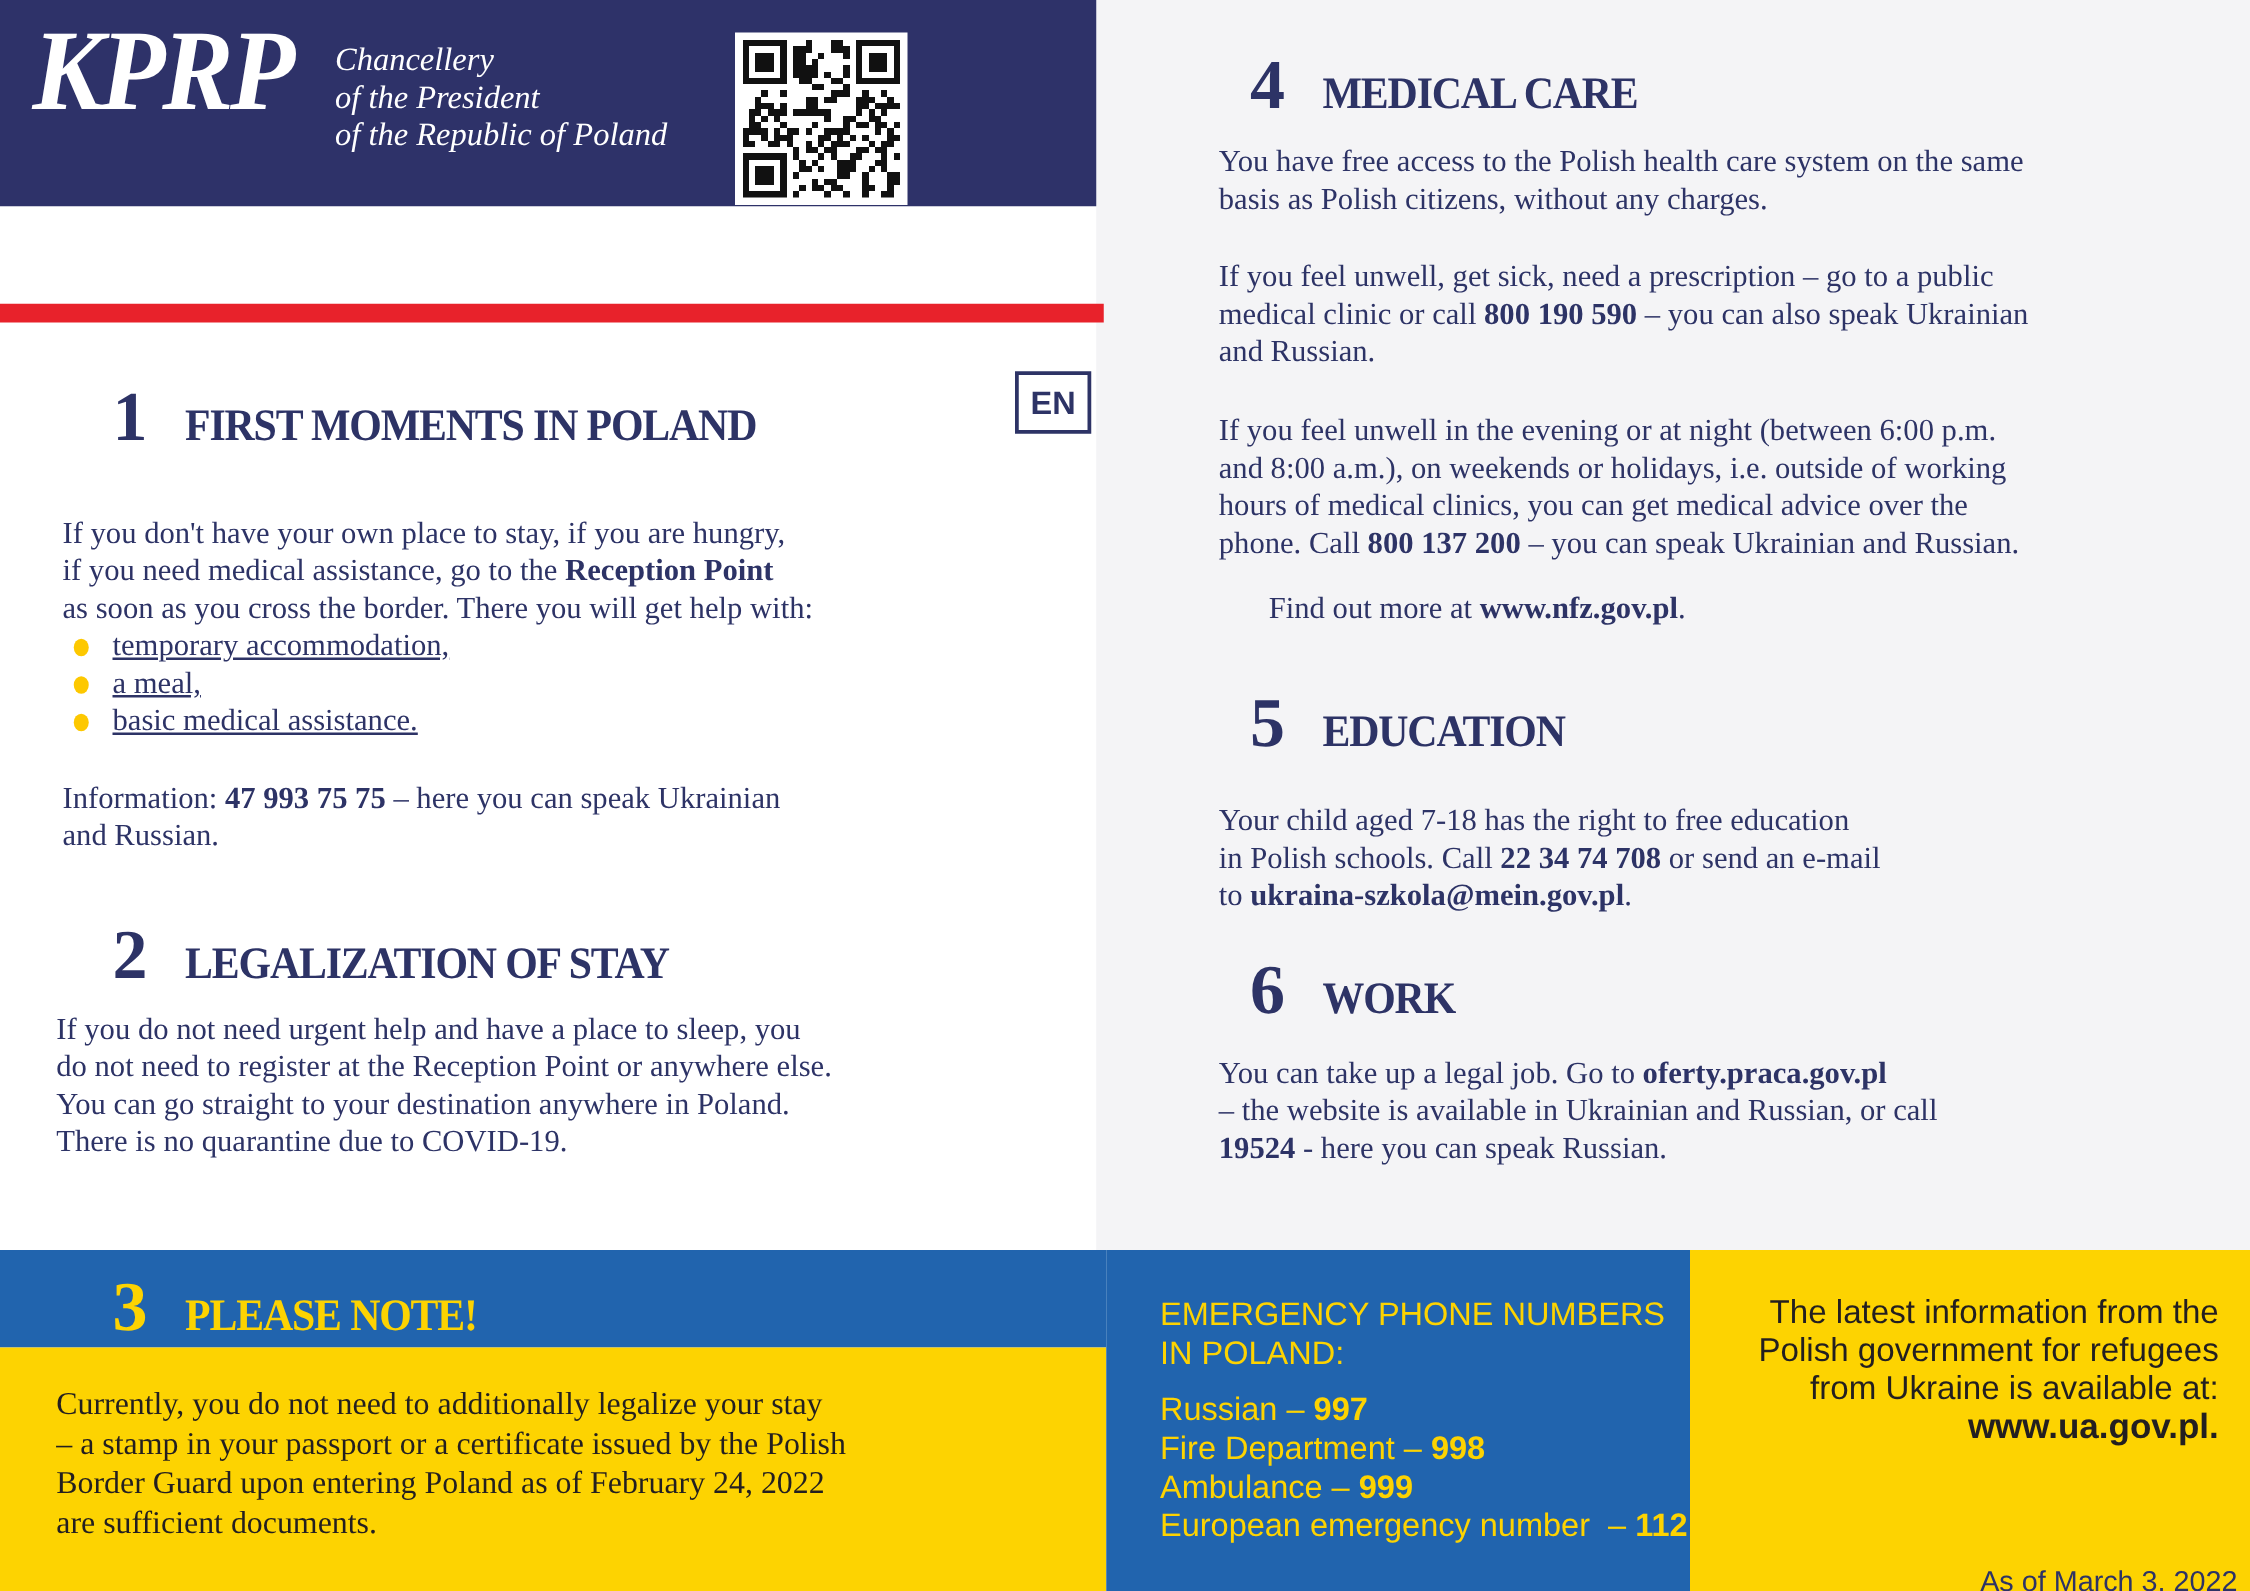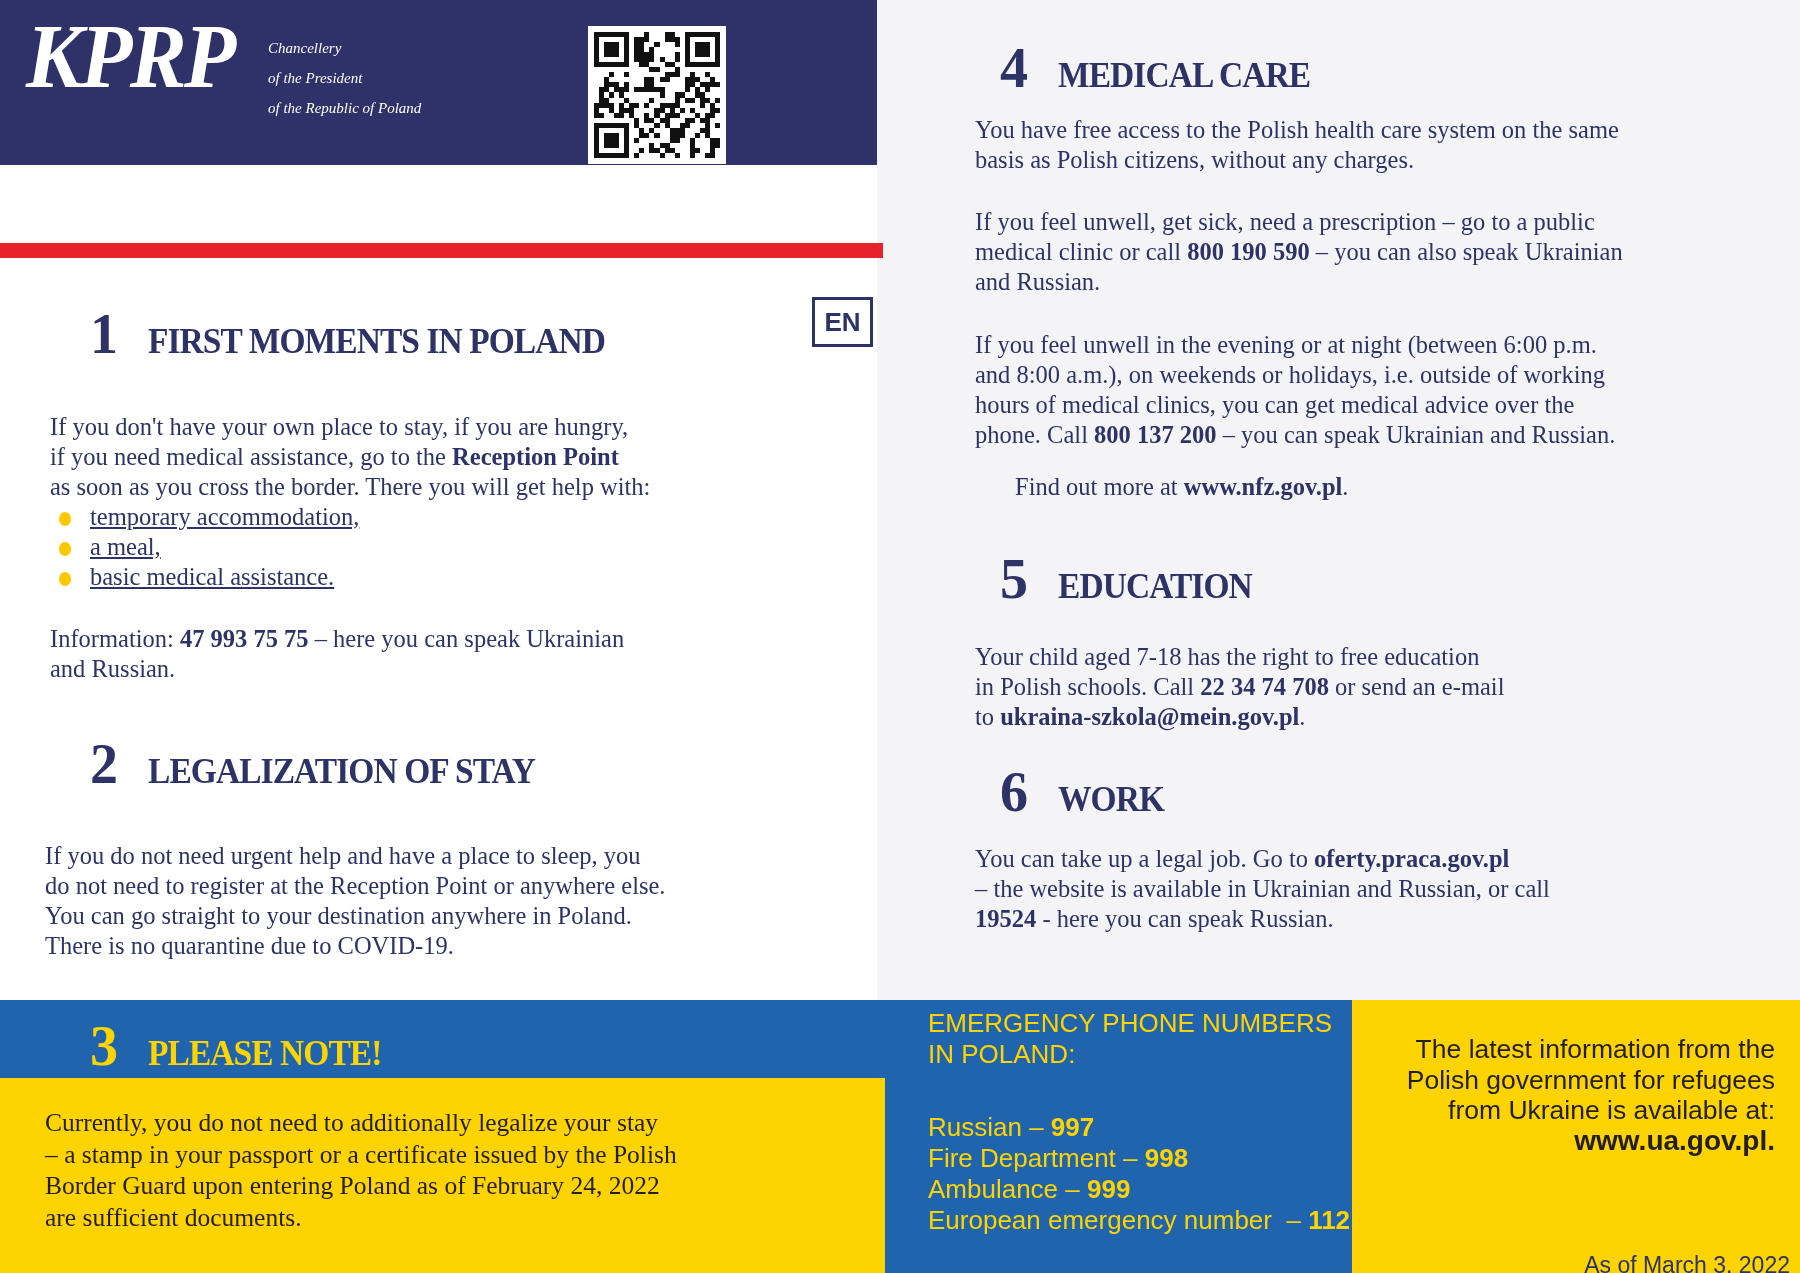--- a/index.html
+++ b/index.html
@@ -8,21 +8,21 @@
   }
   html,body{margin:0;padding:0;background:#ffffff;}
   #page{position:relative;width:1800px;height:1273px;background:#ffffff;overflow:hidden;}
   .serif{font-family:"Liberation Serif","DejaVu Serif",serif;}
   .sans{font-family:"Liberation Sans","DejaVu Sans",sans-serif;margin-top:12px;}
 
   .rcol-bg{position:absolute;left:877px;top:0;width:923px;height:1000px;background:var(--right-bg,#f4f4f6);}
   .hdr{position:absolute;left:0;top:0;width:877px;height:165px;background:var(--navy,#2e3269);font-style:italic;}
   .logo{position:absolute;left:26px;top:10px;font-size:92px;font-weight:bold;color:#fff;line-height:1;
         letter-spacing:-3px;transform:scaleX(.93);transform-origin:left top;}
-  .org{position:absolute;left:268px;top:33px;font-size:15px;line-height:30px;color:#fff;}
+  .org{position:absolute;left:268px;top:33px;font-size:26px;line-height:30px;color:#fff;}
   .qr{position:absolute;left:588px;top:26px;width:138px;height:138px;background:#fff;
       display:flex;align-items:center;justify-content:center;}
   .redbar{position:absolute;left:0;top:243px;width:883px;height:15px;background:var(--red,#e8222b);}
 
   .en{position:absolute;left:812px;top:285px;width:61px;height:50px;border:3px solid var(--text-navy,#2d3366);
       box-sizing:border-box;display:flex;align-items:center;justify-content:center;
       font-weight:bold;font-size:26px;color:var(--text-navy,#2d3366);background:#fff;}
 
   .sec-head{position:absolute;display:flex;align-items:baseline;gap:30px;color:var(--text-navy,#2d3366);
             font-family:"Liberation Serif","DejaVu Serif",serif;font-weight:bold;}
@@ -37,21 +37,21 @@
   .bullets .ln::before{content:"";display:inline-block;width:12px;height:14px;border-radius:50%;
         background:var(--bullet,#fdc800);margin:0 19px 0 9px;vertical-align:-1px;}
 
   .band-blue{position:absolute;left:0;top:1000px;width:885px;height:78px;background:var(--blue,#2164ae);}
   .band-yellow{position:absolute;left:0;top:1078px;width:885px;height:195px;background:var(--yellow,#fdd301);}
   .s3-body{color:var(--dark-text,#231f20);font-size:25.5px;line-height:31.5px;}
 
   .mid-blue{position:absolute;left:885px;top:1000px;width:467px;height:273px;background:var(--blue,#2164ae);}
   .emg{position:absolute;left:928px;color:var(--yellow,#fdd301);font-size:26px;}
   .emg .ln{white-space:pre;}
-  .emg-title{top:996px;line-height:31px;}
+  .emg-title{top:1024px;line-height:31px;}
   .emg-list{top:1100px;line-height:31px;}
 
   .right-yellow{position:absolute;left:1352px;top:1000px;width:448px;height:273px;background:var(--yellow,#fdd301);}
   .info-panel{position:absolute;left:1352px;top:1022px;width:423px;text-align:right;
               color:var(--dark-text,#231f20);font-size:26.5px;line-height:30.5px;}
   .info-panel .ln{white-space:pre;}
   .info-panel b{font-size:28px;}
   .asof{position:absolute;right:10px;top:1240px;font-size:23px;color:var(--text-navy,#2d3366);}
 </style>
 </head>
@@ -301,21 +301,21 @@
     </div>
   <div class="para" style="left:50px;top:624px;">
       <div class="ln"><span>Information: </span><b>47 993 75 75</b><span> – here you can speak Ukrainian</span></div>
       <div class="ln"><span>and Russian.</span></div>
     </div>
 
   <div class="sec-head" style="left:90px;top:736px;">
     <span class="sec-num">2</span>
     <span class="sec-title">LEGALIZATION OF STAY</span>
   </div>
-  <div class="para" style="left:45px;top:809px;margin-top:32px;">
+  <div class="para" style="left:45px;top:809px;">
       <div class="ln"><span>If you do not need urgent help and have a place to sleep, you</span></div>
       <div class="ln"><span>do not need to register at the Reception Point or anywhere else.</span></div>
       <div class="ln"><span>You can go straight to your destination anywhere in Poland.</span></div>
       <div class="ln"><span>There is no quarantine due to COVID-19.</span></div>
     </div>
 
   <div class="band-blue"></div>
   <div class="band-yellow"></div>
   <div class="sec-head on-blue" style="left:90px;top:1018px;">
     <span class="sec-num">3</span>

